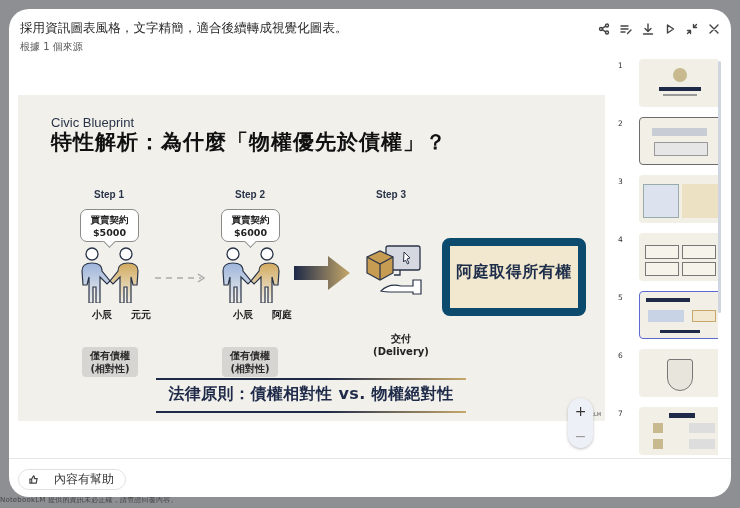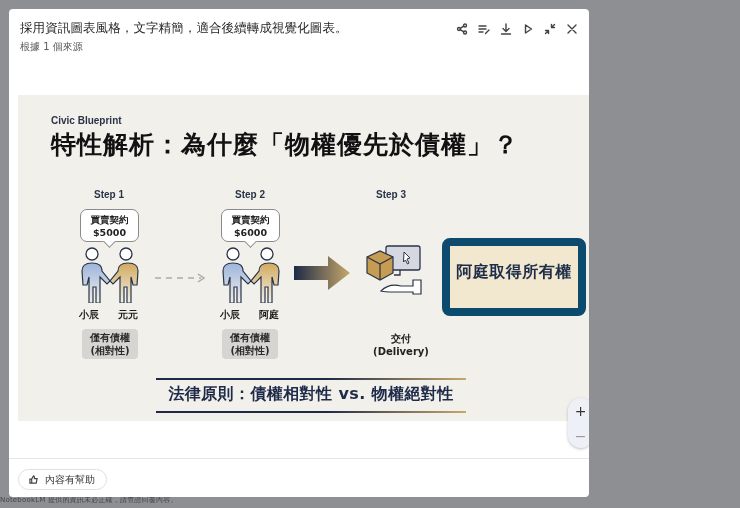--- a/index.html
+++ b/index.html
@@ -1,36 +1,36 @@
 <!DOCTYPE html>
 <html><head>
 <meta charset="utf-8">
 <style>
   * { box-sizing: border-box; margin: 0; padding: 0; }
   html, body { width: 740px; height: 508px; overflow: hidden; }
   body { background: #5f6064; font-family: "DejaVu Sans", "Liberation Sans", sans-serif; position: relative; }
   .backdrop { position: absolute; inset: 0; background: #8e8f93; }
   .footer-note { position: absolute; left: 0; right: 0; top: 495px; font-size: 7px; color: #444; letter-spacing: .2px; }
-  .dialog { position: absolute; left: 9px; top: 9px; width: 580px; height: 488px; background: #fff; border-radius: 4px; overflow: hidden; padding-left: 37px; }
+  .dialog { position: absolute; left: 9px; top: 9px; width: 722px; height: 488px; background: #fff; border-radius: 20px; overflow: hidden; padding-left: 37px; }
   .dlg-title { position: absolute; left: 11px; top: 11px; font-size: 12.5px; color: #1f1f1f; letter-spacing: .1px; }
   .dlg-sub { position: absolute; left: 11px; top: 31px; font-size: 10px; color: #5a5a5a; }
   .toolbar { position: absolute; right: 10px; top: 13px; display: flex; gap: 8px; }
   .tb-btn { width: 14px; height: 14px; display: flex; align-items: center; justify-content: center; cursor: pointer; }
   .tb-btn svg { width: 12px; height: 12px; stroke: #444; fill: none; stroke-width: 1.4; stroke-linecap: round; stroke-linejoin: round; }
 
   
   .slide { position: absolute; left: 9px; top: 86px; width: 587px; height: 326px; background: #f1f0eb; overflow: hidden; }
-  .brand { position: absolute; left: 33px; top: 20px; font-size: 10px; font-weight: bold; color: #2a3448; font-family: "Liberation Sans", sans-serif; }
-  .s-title { position: absolute; left: 33px; top: 33px; font-size: 25px; font-weight: bold; color: #111; letter-spacing: 1px; }
+  .brand { position: absolute; left: 33px; top: 20px; font-size: 13px; font-weight: normal; color: #2a3448; font-family: "Liberation Sans", sans-serif; }
+  .s-title { position: absolute; left: 33px; top: 33px; font-size: 21px; font-weight: bold; color: #111; letter-spacing: 1px; }
   .step-lbl { position: absolute; font-size: 10px; font-weight: bold; color: #2a3448; font-family: "Liberation Sans", sans-serif; }
   .bubble { position: absolute; width: 59px; height: 33px; background: #fff; border: 1px solid #8a8a8a; border-radius: 7px; text-align: center; font-size: 9.5px; font-weight: bold; color: #222; line-height: 13px; padding-top: 3px; }
   .bubble::after { content: ""; position: absolute; left: 24px; bottom: -5px; width: 8px; height: 8px; background: #fff; border-right: 1px solid #8a8a8a; border-bottom: 1px solid #8a8a8a; transform: rotate(45deg); }
   .fig { position: absolute; }
-  .name { position: absolute; font-size: 10px; font-weight: bold; color: #1c1c1c; }
-  .tag { position: absolute; width: 56px; height: 30px; background: #d6d5d2; border-radius: 4px; text-align: center; font-size: 10px; font-weight: bold; color: #2b2b2b; line-height: 13px; padding-top: 2px; }
+  .name { position: absolute; font-size: 10px; font-weight: bold; color: #1c1c1c; margin-left: 13px; }
+  .tag { position: absolute; width: 56px; height: 30px; background: #d6d5d2; border-radius: 4px; text-align: center; font-size: 10px; font-weight: bold; color: #2b2b2b; line-height: 13px; padding-top: 2px; margin-top: 18px; }
   .dash { position: absolute; left: 135px; top: 178px; }
   .big-arrow { position: absolute; left: 276px; top: 161px; }
   .delivery { position: absolute; left: 345px; top: 148px; }
   .deliv-lbl { position: absolute; left: 355px; top: 237px; width: 56px; text-align: center; font-size: 10px; font-weight: bold; color: #222; line-height: 13px; }
   .result { position: absolute; left: 424px; top: 143px; width: 144px; height: 78px; background: #f2e8cf; border: 8px solid #0c4a6e; border-radius: 8px; text-align: center; }
   .result .r1 { margin-top: 16px; font-size: 16px; font-weight: bold; color: #1e2d4a; letter-spacing: .5px; }
   .result .r2 { margin-top: 4px; font-size: 9.5px; color: #777; }
   .principle { position: absolute; left: 138px; top: 283px; width: 310px; height: 36px; }
   .principle .line { position: absolute; left: 0; width: 310px; height: 2px; background: linear-gradient(90deg, #1e2a48 0%, #1e2a48 55%, #c7a86a 100%); }
   .principle .txt { position: absolute; left: 0; right: 0; top: 6px; text-align: center; font-size: 16px; font-weight: bold; color: #1e2a48; letter-spacing: .4px; }
@@ -43,21 +43,21 @@
   
   .thumbs { position: absolute; left: 603px; top: 46px; width: 106px; height: 410px; overflow: hidden; }
   .scroll { position: absolute; left: 709px; top: 52px; width: 3px; height: 252px; background: #d0d5e2; border-radius: 2px; }
   .th-row { position: absolute; left: 0; width: 104px; height: 50px; }
   .th-num { position: absolute; left: 6px; top: 2px; font-size: 7.5px; color: #333; }
   .th-img { position: absolute; left: 27px; top: 0; width: 83px; height: 48px; background: #f1efe6; border-radius: 4px; overflow: hidden; }
   .th-img.sel-grey { border: 1.5px solid #6b6b6b; }
   .th-img.sel-blue { border: 1.5px solid #5b6ad0; }
   .mini { position: absolute; background: #c9b98f; }
   .divider { position: absolute; left: 0; right: 0; top: 449px; height: 1px; background: #e6e6e6; }
-  .fb-btn { position: absolute; top: 460px; height: 21px; border: 1px solid #e0e0e0; border-radius: 11px; display: flex; align-items: center; gap: 7px; padding: 0 11px 0 10px; font-size: 10px; color: #333; cursor: pointer; background: #fff; }
+  .fb-btn { position: absolute; top: 460px; height: 21px; border: 1px solid #e0e0e0; border-radius: 11px; display: flex; align-items: center; gap: 16px; padding: 0 11px 0 10px; font-size: 12px; color: #333; cursor: pointer; background: #fff; }
   .fb-btn svg { width: 9px; height: 9px; stroke: #444; fill: none; stroke-width: 1.3; }
 </style>
 </head>
 <body>
 
 <div class="backdrop"></div>
 <div class="footer-note">NotebookLM 提供的資訊未必正確，請查證回覆內容。</div>
 
 <div class="dialog">
   <div class="dlg-title">採用資訊圖表風格，文字精簡，適合後續轉成視覺化圖表。</div>

